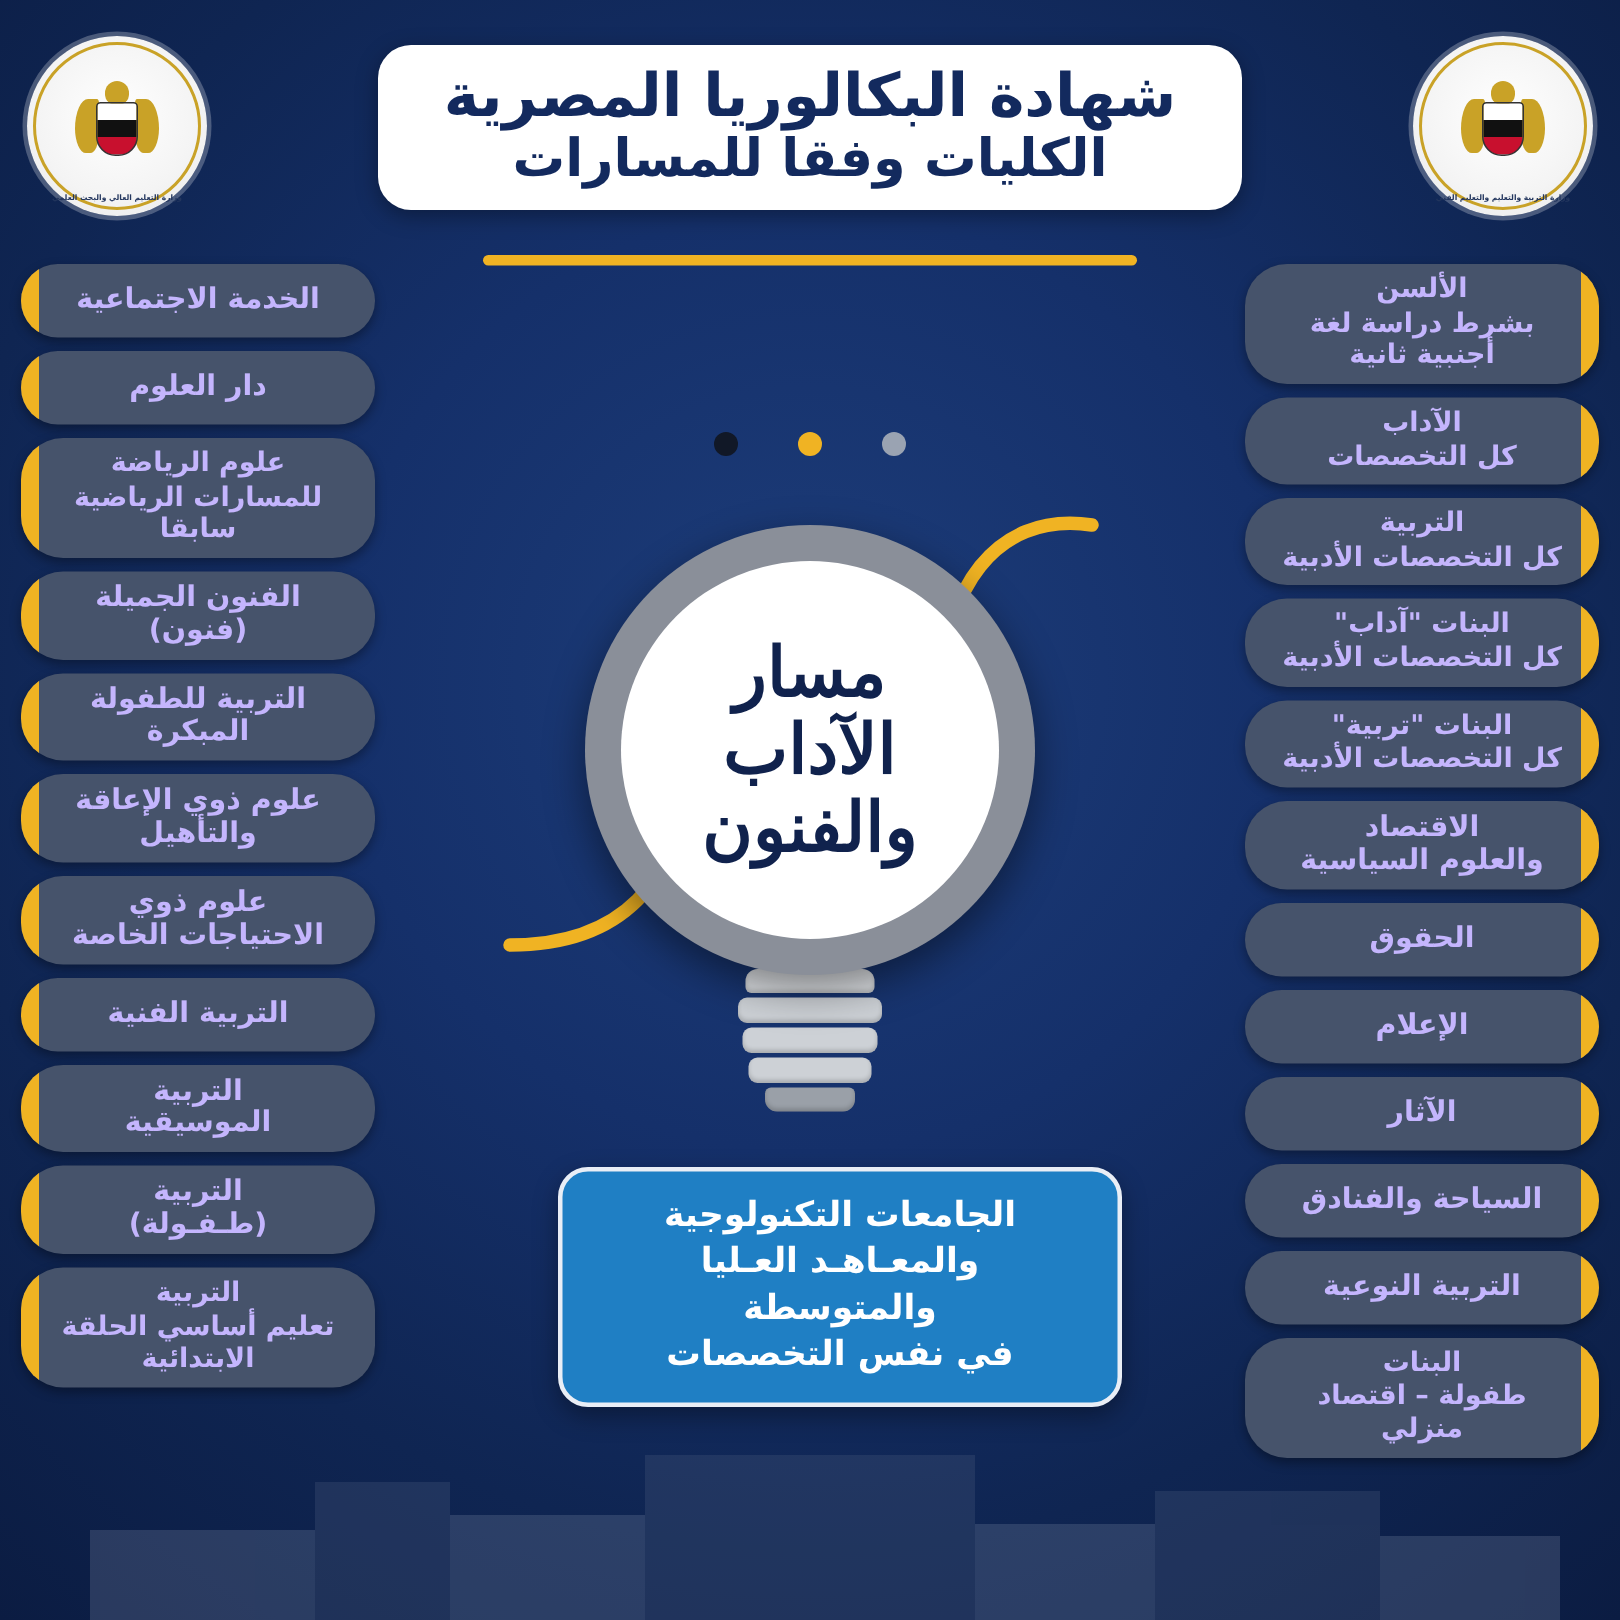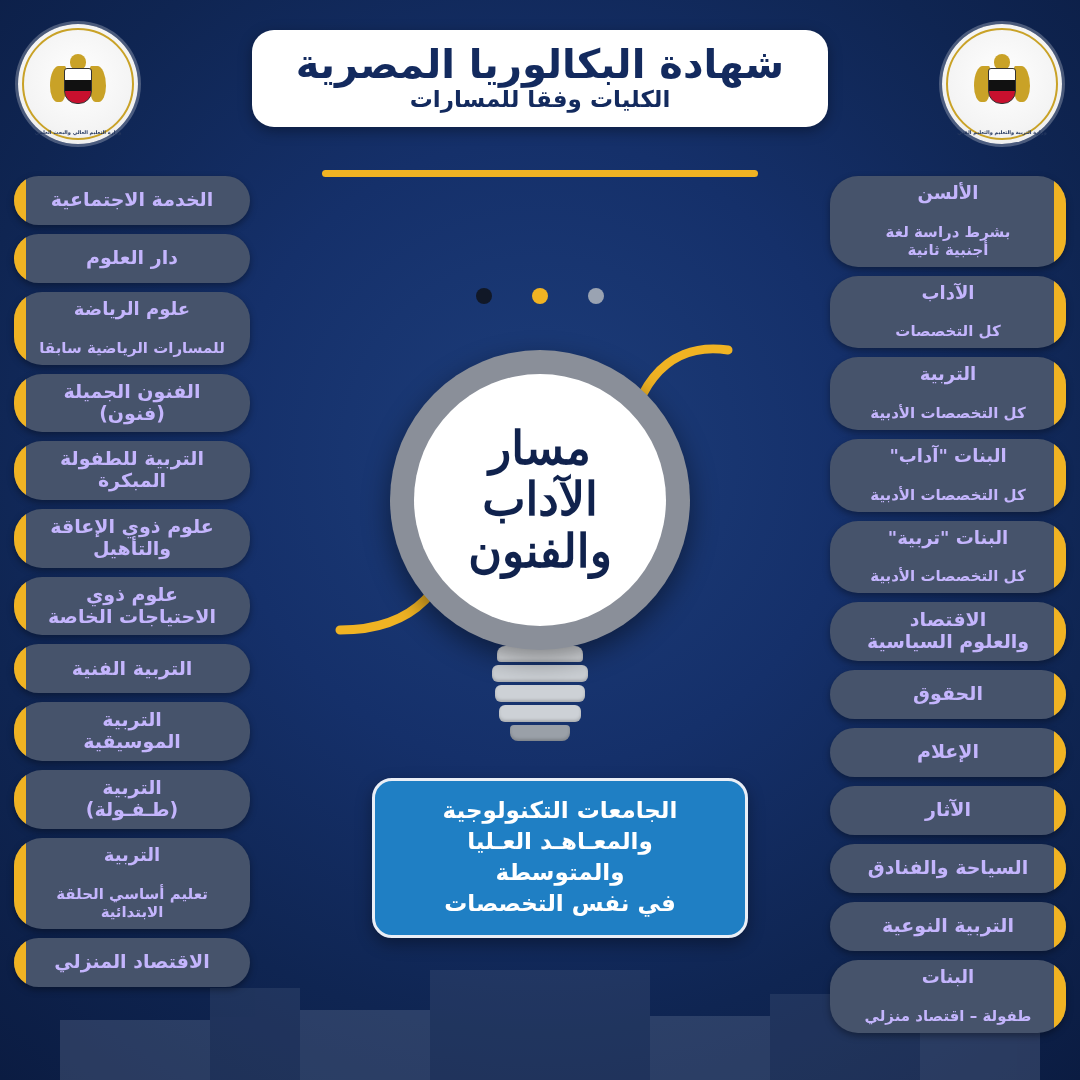--- a/index.html
+++ b/index.html
@@ -69,21 +69,21 @@
     background:#ffffff;border-radius:22px;
     padding:12px 18px 14px;
     text-align:center;
     box-shadow:0 4px 14px rgba(0,0,0,.35);
   }
   #title-box .t1,#title-box .t2{
     color:#132a5e;font-weight:bold;line-height:1.12;
     letter-spacing:-.5px;
   }
   #title-box .t1{font-size:40px;}
-  #title-box .t2{font-size:23px;}
+  #title-box .t2{font-size:35px;}
   #title-underline{
     position:absolute;left:322px;right:322px;top:152px;height:7px;
     background:#f0b323;border-radius:4px;
   }
   
   .col{position:absolute;top:176px;width:236px;}
   #col-right{right:14px;}
   #col-left{left:14px;}
   .pill{
     position:relative;
@@ -97,21 +97,21 @@
     overflow:hidden;
     min-height:34px;
     display:flex;flex-direction:column;justify-content:center;
   }
   .pill .cap{
     position:absolute;top:0;bottom:0;width:12px;background:#f0b323;
   }
   #col-right .pill .cap{right:0;border-radius:0 28px 28px 0;}
   #col-left  .pill .cap{left:0;border-radius:28px 0 0 28px;}
   .pill .main{font-size:19px;font-weight:bold;line-height:1.15;}
-  .pill .sub{font-size:15px;font-weight:bold;line-height:1.2;margin-top:19px;}
+  .pill .sub{font-size:18px;font-weight:bold;line-height:1.2;margin-top:1px;}
   .pill.tall .main{font-size:18px;}
   
   #bulb{
     position:absolute;left:50%;top:350px;transform:translateX(-50%);
     width:320px;
   }
   #bulb-glass{
     position:relative;width:300px;height:300px;margin:0 auto;
     border-radius:50%;
     background:#8a8f99;
@@ -392,26 +392,20 @@
     <div class="pill tall">
       <div class="cap"></div>
       <div class="main">
         <div>التربية</div>
       </div>
       <div class="sub">
         <div>تعليم أساسي الحلقة</div>
         <div>الابتدائية</div>
       </div>
     </div>
-    <div class="pill">
-      <div class="cap"></div>
-      <div class="main">
-        <div>الاقتصاد المنزلي</div>
-      </div>
-    </div>
   </div>
 
 <div id="banner">
   <div>الجامعات التكنولوجية</div>
   <div>والمعـاهـد العـليا</div>
   <div>والمتوسطة</div>
   <div>في نفس التخصصات</div>
 </div>
 
 </body></html>

